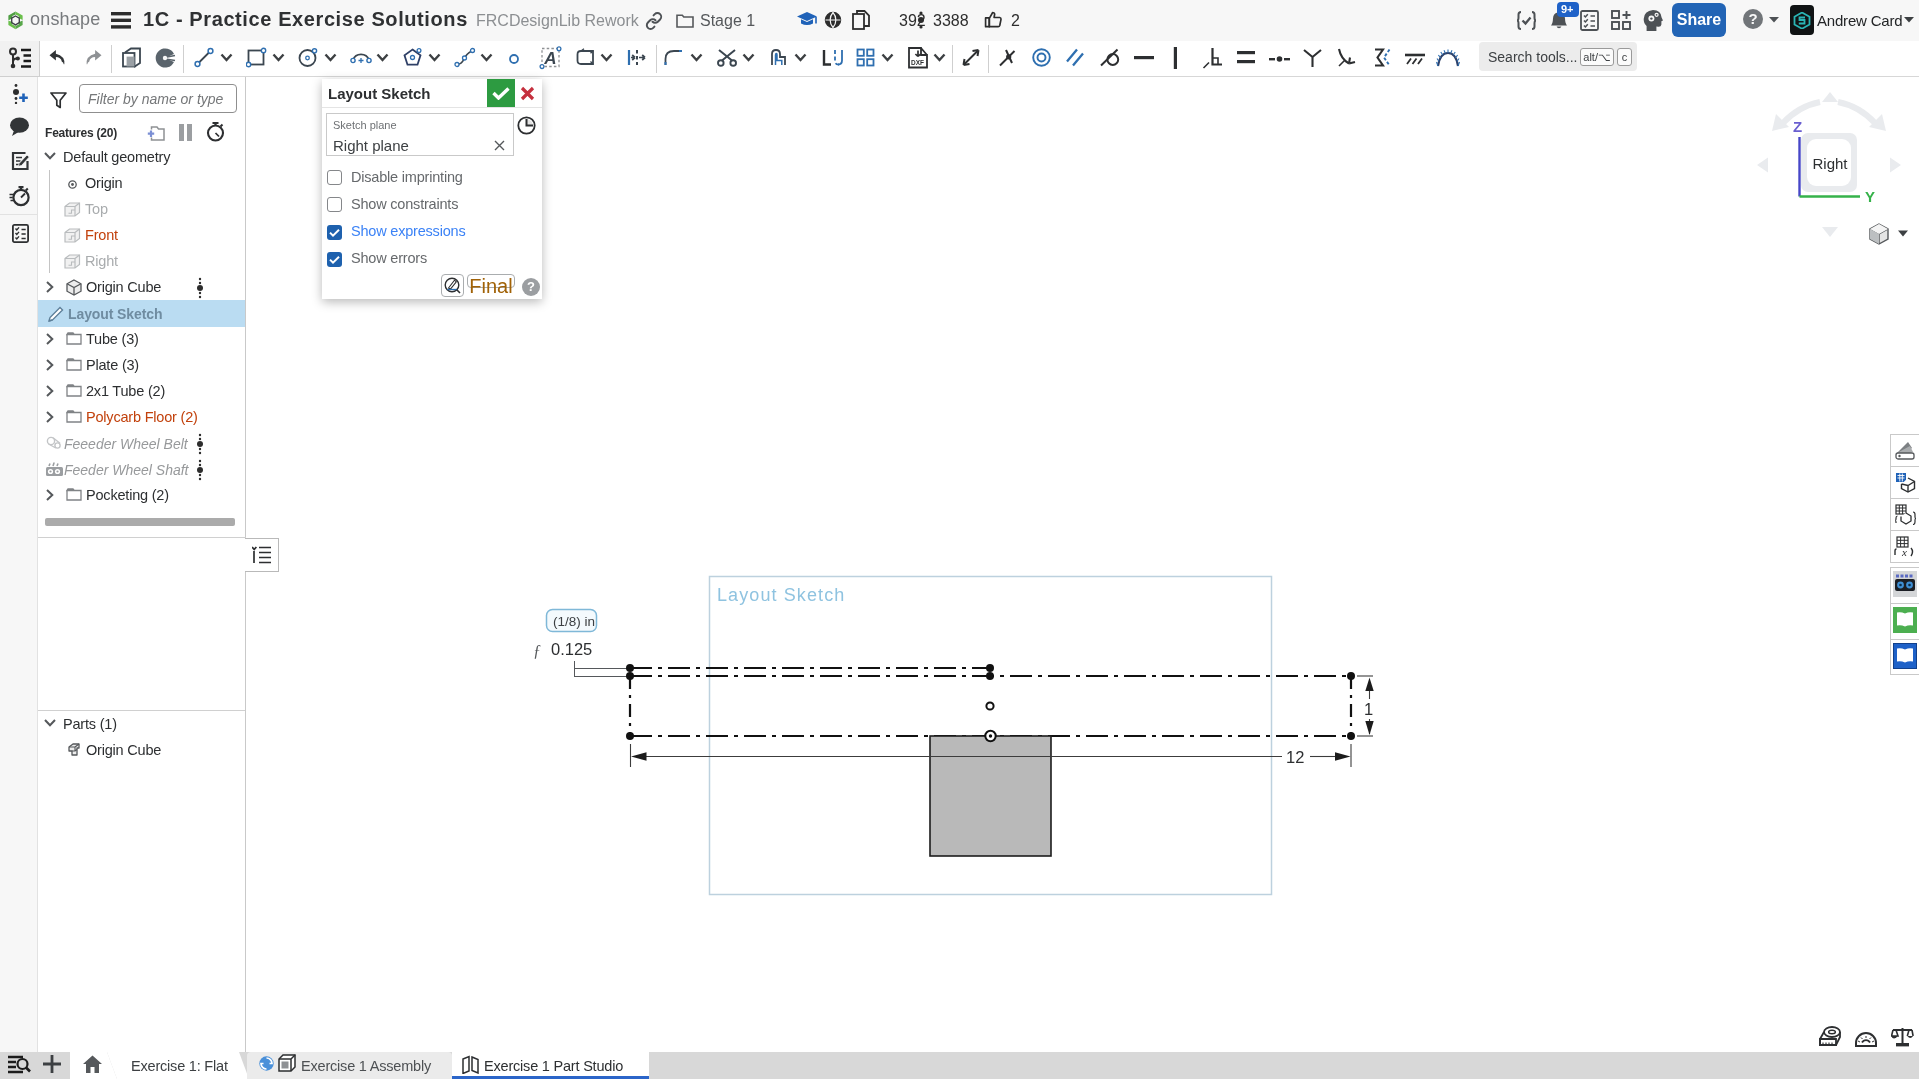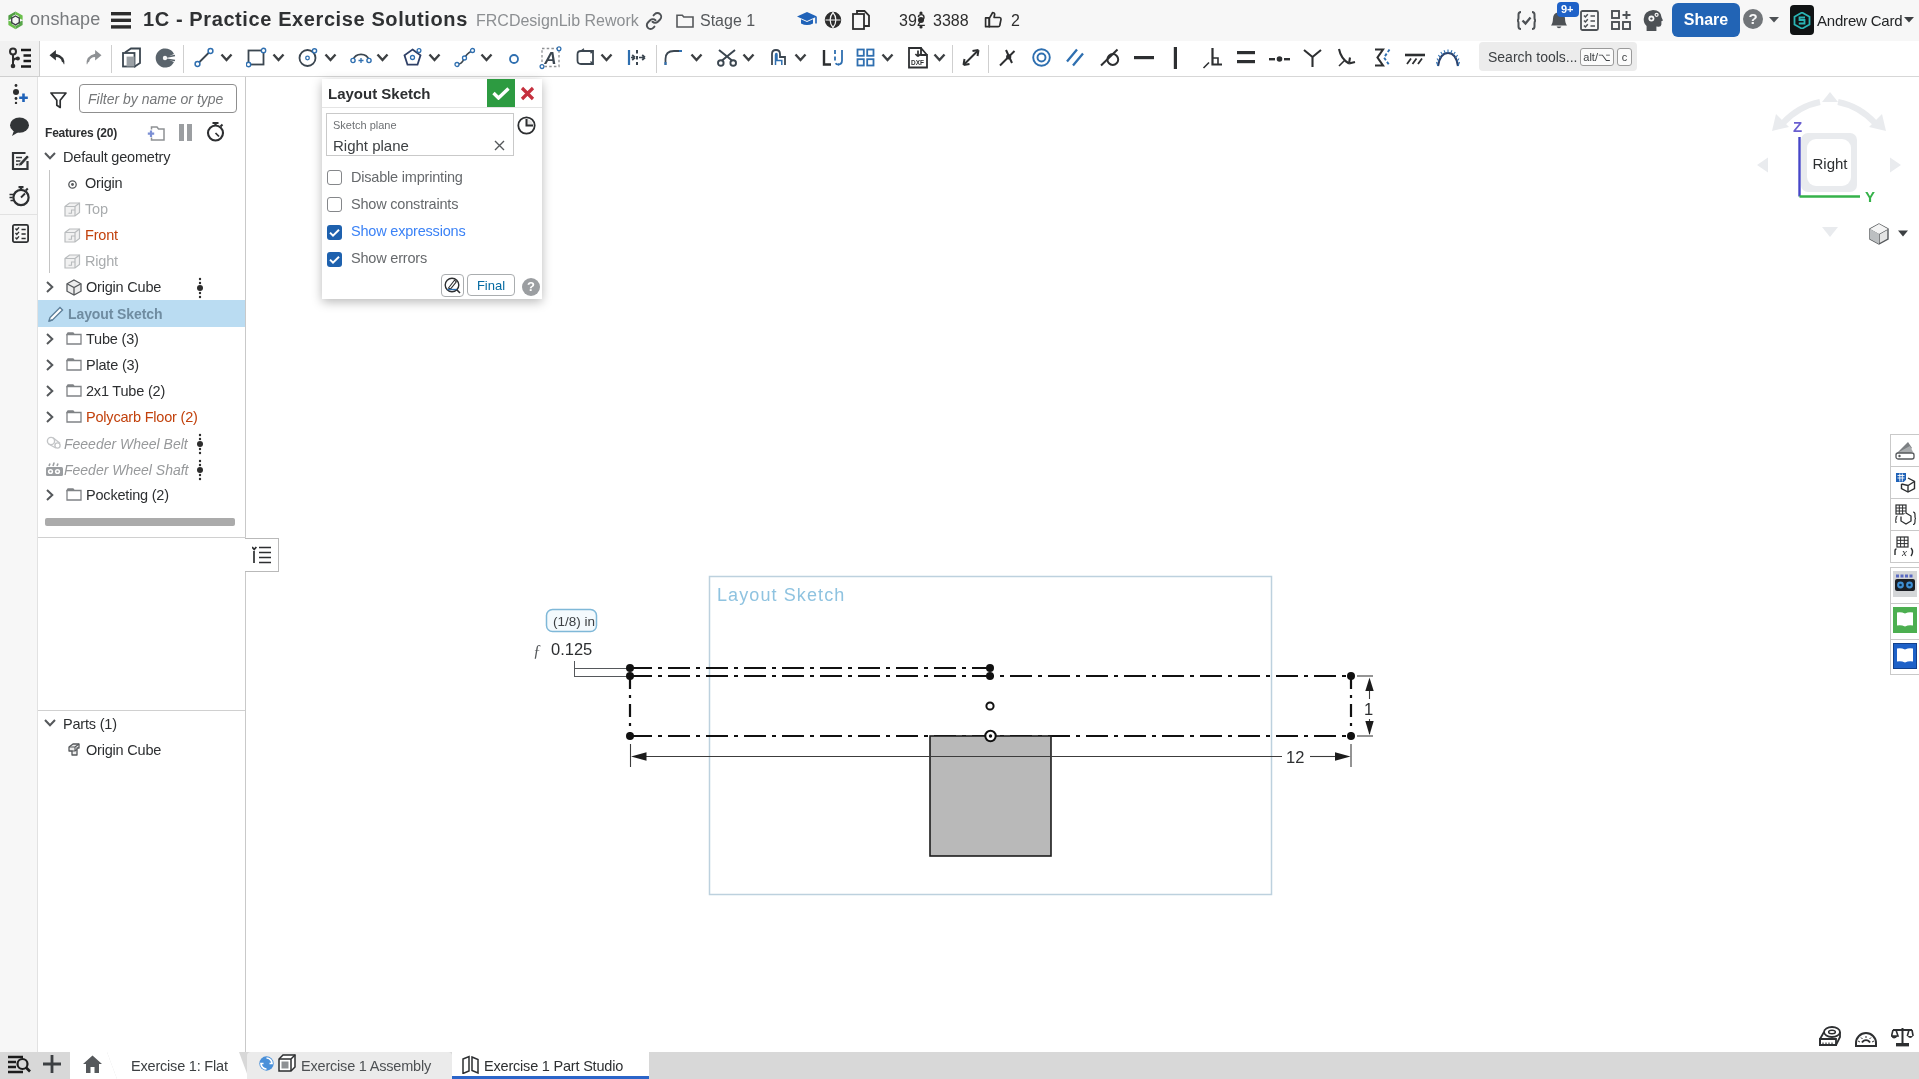--- a/index.html
+++ b/index.html
@@ -98,21 +98,21 @@
   </svg>
 
   <svg class="abs" style="left:1642px;top:9px;" width="22" height="23" viewBox="0 0 22 23">
     <path d="M11 1 Q19 1 19.6 8.5 L21 11.5 L19.4 12.3 L19.4 15.6 Q19 18 16.4 17.8 L14.4 17.6 L14.4 22 L4.6 22 L4.6 17 Q1.6 14.2 1.7 9.9 Q2 2 11 1 Z" fill="#4d5155"></path>
     <circle cx="9.4" cy="9.6" r="3" fill="#f7f7f7"></circle>
       <circle cx="9.4" cy="9.6" r="1.2" fill="#4d5155"></circle>
     <circle cx="14.6" cy="5.8" r="2.1" fill="#f7f7f7"></circle>
       <circle cx="14.6" cy="5.8" r="0.9" fill="#4d5155"></circle>
   </svg>
 
-  <div class="abs" style="left:1672px;top:3px;width:68px;height:34px;background:#2264b5;border-radius:6px;color:#ffffff;font-size:16px;font-weight:bold;text-align:center;line-height:34px;">Share</div>
+  <div class="abs" style="left:1672px;top:3px;width:54px;height:34px;background:#2264b5;border-radius:6px;color:#ffffff;font-size:16px;font-weight:bold;text-align:center;line-height:34px;">Share</div>
 
   <div class="abs" style="left:1743px;top:9px;width:20px;height:20px;background:#717579;border-radius:50%;color:#f7f7f7;font-size:15px;font-weight:bold;text-align:center;line-height:20px;">?</div>
   <svg class="abs" style="left:1768px;top:16px;" width="12" height="8" viewBox="0 0 12 8">
       <path d="M1 1 L6 6.5 L11 1 Z" fill="#4d5155"></path>
     </svg>
 
   <div class="abs" style="left:1790px;top:5px;width:24px;height:30px;background:#101314;border-radius:4px;"></div>
   <svg class="abs" style="left:1793px;top:12px;" width="18" height="17" viewBox="0 0 18 17">
     <path d="M9 0.5 L16.5 4.7 L16.5 12.5 L9 16.7 L1.5 12.5 L1.5 4.7 Z" fill="none" stroke="#2ab5b5" stroke-width="1.8"></path>
     <path d="M12 5.5 L6.5 5.5 L6.5 8 L11.5 8 L11.5 11.5 L5.8 11.5" fill="none" stroke="#2ab5b5" stroke-width="1.8"></path>
@@ -781,21 +781,21 @@
     </svg>
   <div class="abs" style="left:351px;top:250px;font-size:14.5px;letter-spacing:-0.2px;color:#66696c;">Show errors</div>
 
   <div class="abs" style="left:441px;top:274px;width:23px;height:23px;border:1px solid #aaadaf;border-radius:4px;background:#fff;"></div>
   <svg class="abs" style="left:444px;top:277px;" width="17" height="17" viewBox="0 0 17 17">
     <circle cx="8" cy="8" r="6.8" fill="none" stroke="#2d2f31" stroke-width="1.4"></circle>
     <path d="M4.5 11 L10.5 3.2 L12.3 4.8 L6.5 12 Z" fill="none" stroke="#2d2f31" stroke-width="1.1"></path>
     <path d="M3.5 12.5 L13.5 12.5" stroke="#2e6fb0" stroke-width="1.3"></path>
     <path d="M12.5 12.5 L16 16" stroke="#2d2f31" stroke-width="1.6"></path>
   </svg>
-  <div class="abs" style="left:467px;top:274px;width:48px;height:22px;border:1px solid #aaadaf;border-radius:4px;background:#fff;font-size:13px;color:#0369a1;text-align:center;line-height:22px;">Final</div>
+  <div class="abs" style="left:467px;top:274px;width:48px;height:14px;border:1px solid #aaadaf;border-radius:4px;background:#fff;font-size:20px;color:#a16207;text-align:center;line-height:22px;">Final</div>
   <div class="abs" style="left:522px;top:278px;width:18px;height:18px;background:#9b9ea1;border-radius:50%;color:#fff;font-size:13px;font-weight:bold;text-align:center;line-height:18px;">?</div>
 
   <div class="abs" style="left:0;top:1052px;width:1919px;height:27px;background:#d8d8d8;"></div>
 
   <svg class="abs" style="left:7px;top:1054px;" width="24" height="21" viewBox="0 0 24 21">
     <path d="M1 3 H16 M1 8 H9 M1 13 H9 M1 18 H16" stroke="#1c1c1c" stroke-width="2.6"></path>
     <circle cx="15.5" cy="10" r="5" fill="#d8d8d8" stroke="#1c1c1c" stroke-width="2.2"></circle>
     <path d="M19 13.5 L23 17.5" stroke="#1c1c1c" stroke-width="2.6"></path>
   </svg>
 

